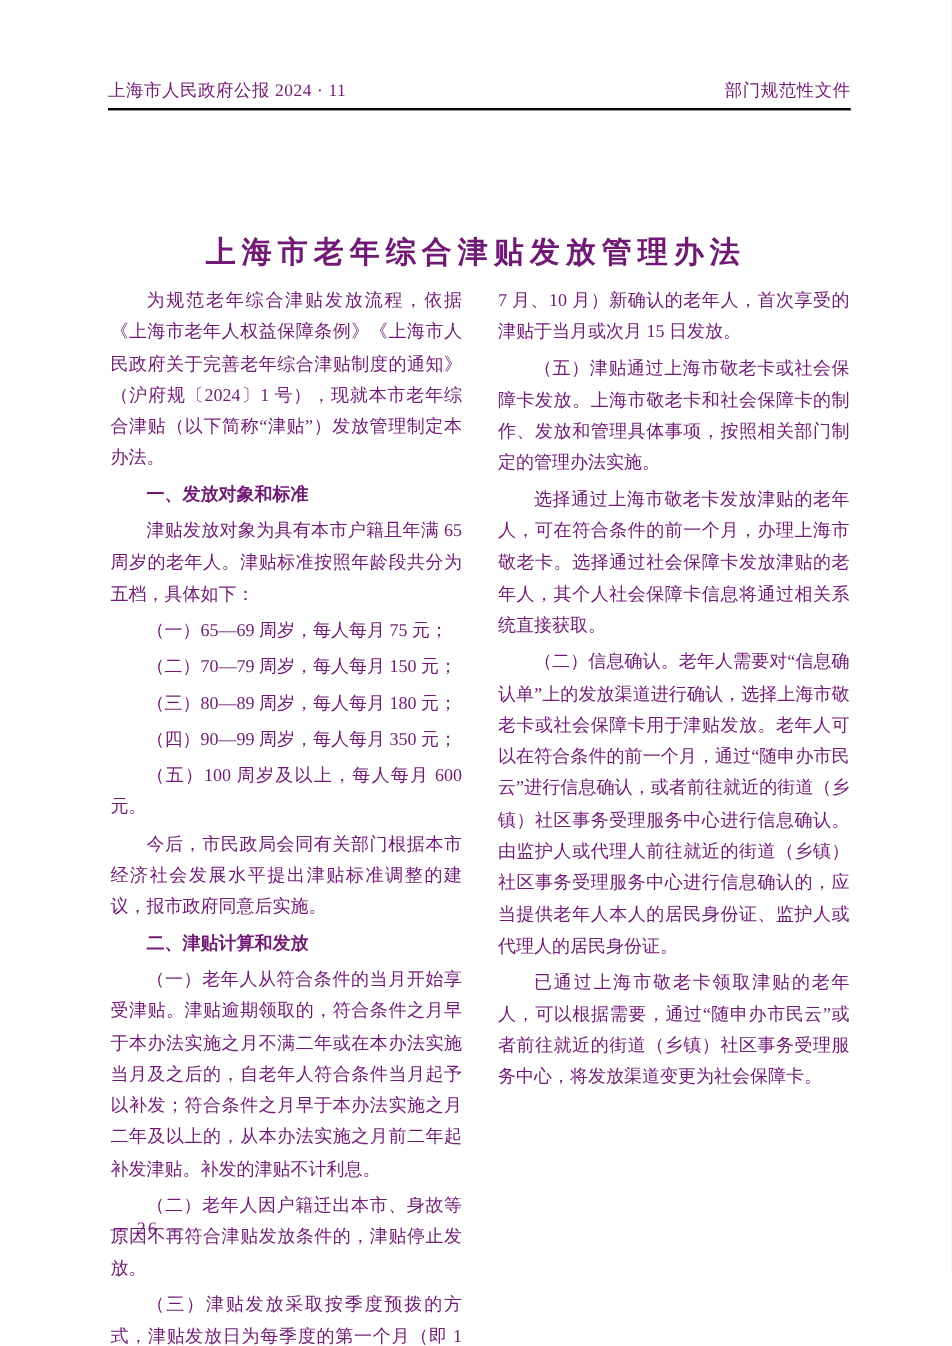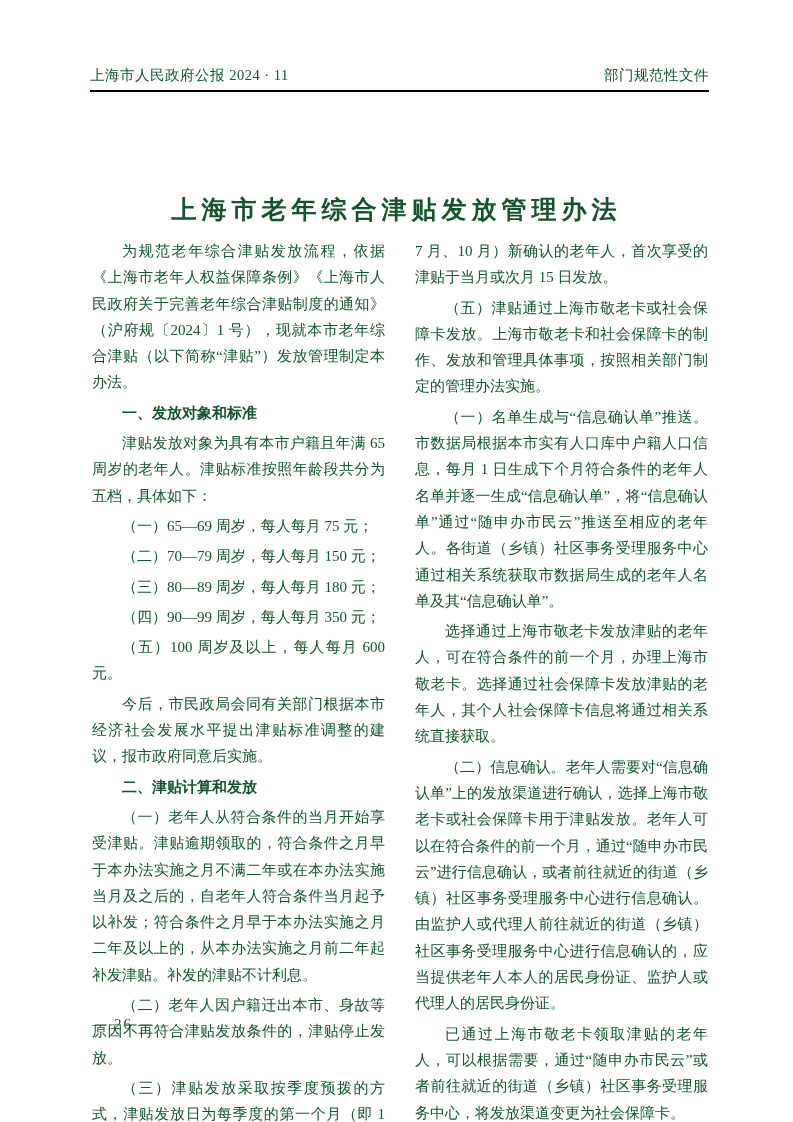--- a/index.html
+++ b/index.html
@@ -2,21 +2,21 @@
 <html><head>
 <meta charset="utf-8">
 <style>
   html, body { margin: 0; padding: 0; background: #e8e8e8; }
   .page {
     position: relative;
     width: 793px;
     height: 1122px;
     margin: 0 auto;
     background: #ffffff;
-    color: #14532d;
+    color: #701a75;
     font-family: "Liberation Serif", serif;
     overflow: hidden;
   }
   .page-header {
     position: absolute;
     left: 90px;
     right: 84px;
     top: 66px;
     display: flex;
     justify-content: space-between;
@@ -99,21 +99,20 @@
         <p class="para">今后，市民政局会同有关部门根据本市经济社会发展水平提出津贴标准调整的建议，报市政府同意后实施。</p>
         <p class="heading">二、津贴计算和发放</p>
         <p class="para">（一）老年人从符合条件的当月开始享受津贴。津贴逾期领取的，符合条件之月早于本办法实施之月不满二年或在本办法实施当月及之后的，自老年人符合条件当月起予以补发；符合条件之月早于本办法实施之月二年及以上的，从本办法实施之月前二年起补发津贴。补发的津贴不计利息。</p>
         <p class="para">（二）老年人因户籍迁出本市、身故等原因不再符合津贴发放条件的，津贴停止发放。</p>
         <p class="para">（三）津贴发放采取按季度预拨的方式，津贴发放日为每季度的第一个月（即 1 月、4 月、7 月、10 月）的 15 日。</p>
         <p class="para">（四）非每季度的第一个月（即 1 月、4 月、</p>
       </div>
     <div class="col">
         <p class="cont">7 月、10 月）新确认的老年人，首次享受的津贴于当月或次月 15 日发放。</p>
         <p class="para">（五）津贴通过上海市敬老卡或社会保障卡发放。上海市敬老卡和社会保障卡的制作、发放和管理具体事项，按照相关部门制定的管理办法实施。</p>
-        <p class="para">（一）名单生成与“信息确认单”推送。市数据局根据本市实有人口库中户籍人口信息，每月 1 日生成下个月符合条件的老年人名单并逐一生成“信息确认单”，将“信息确认单”通过“随申办市民云”推送至相应的老年人。各街道（乡镇）社区事务受理服务中心通过相关系统获取市数据局生成的老年人名单及其“信息确认单”。</p>
         <p class="para">选择通过上海市敬老卡发放津贴的老年人，可在符合条件的前一个月，办理上海市敬老卡。选择通过社会保障卡发放津贴的老年人，其个人社会保障卡信息将通过相关系统直接获取。</p>
         <p class="para">（二）信息确认。老年人需要对“信息确认单”上的发放渠道进行确认，选择上海市敬老卡或社会保障卡用于津贴发放。老年人可以在符合条件的前一个月，通过“随申办市民云”进行信息确认，或者前往就近的街道（乡镇）社区事务受理服务中心进行信息确认。由监护人或代理人前往就近的街道（乡镇）社区事务受理服务中心进行信息确认的，应当提供老年人本人的居民身份证、监护人或代理人的居民身份证。</p>
         <p class="para">已通过上海市敬老卡领取津贴的老年人，可以根据需要，通过“随申办市民云”或者前往就近的街道（乡镇）社区事务受理服务中心，将发放渠道变更为社会保障卡。</p>
       </div>
   </div>
 
   <div class="page-footer">— 26 —</div>
 
 </div>
 

